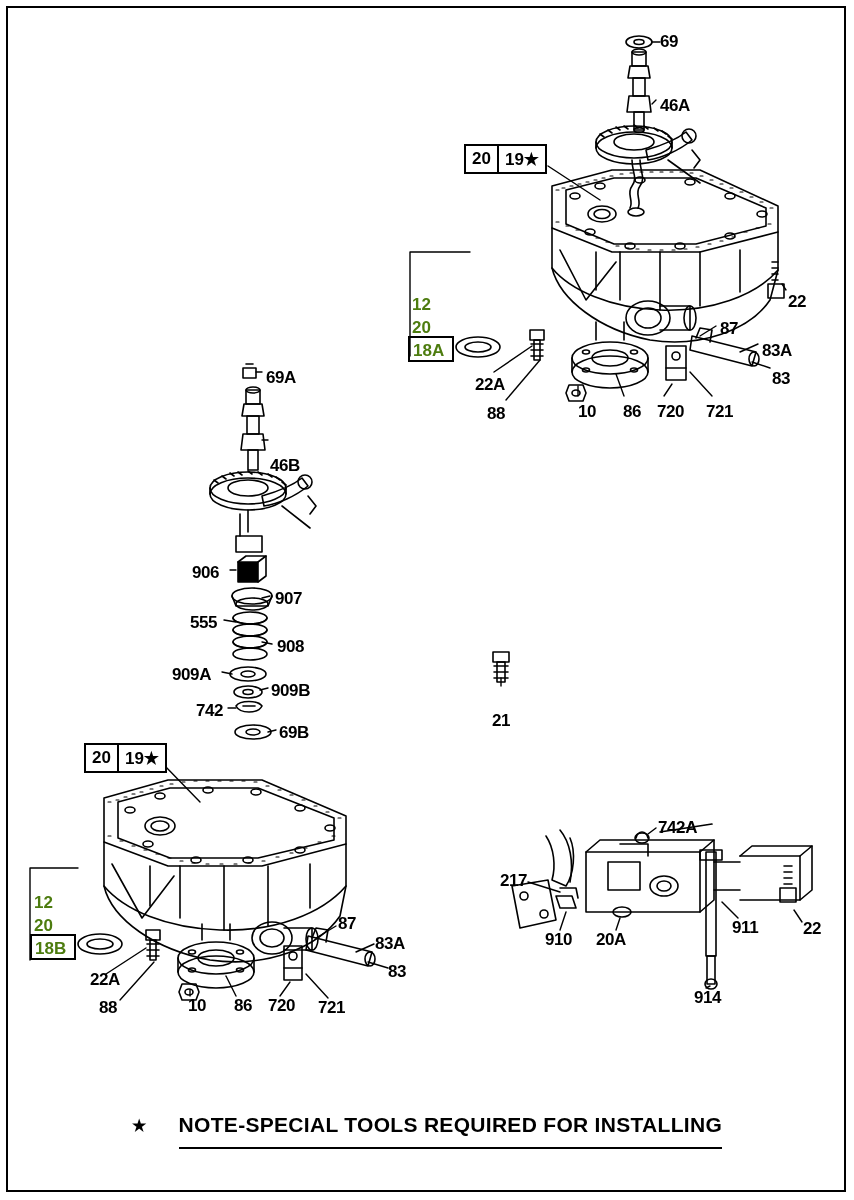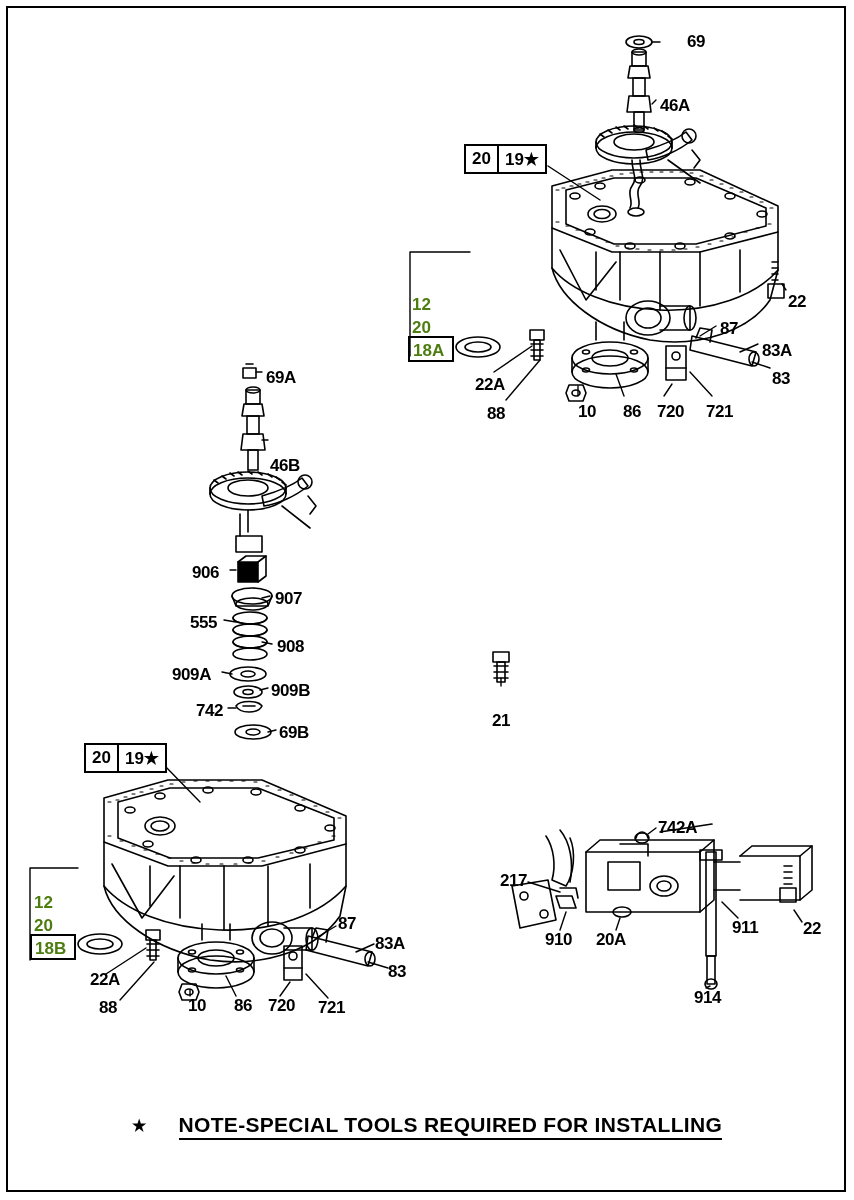--- a/index.html
+++ b/index.html
@@ -84,21 +84,21 @@
     width: 100%;
     text-align: center;
     font-family: "Liberation Sans", sans-serif;
     font-weight: bold;
     font-size: 21px;
     letter-spacing: 0.3px;
     color: #000;
   }
   .note .underlined {
     border-bottom: 2px solid #000;
-    padding-bottom: 2px;
+    padding-bottom: 11px;
     margin-left: 32px;
   }
   .note-line1 { top: 1113px; }
   .note-line2 { top: 1148px; }
   .star {
     font-size: 16px;
     vertical-align: 1px;
   }
 </style>
 </head>
@@ -483,21 +483,21 @@
       <ellipse cx="100" cy="944" rx="22" ry="10"></ellipse>
       <ellipse cx="100" cy="944" rx="13" ry="5"></ellipse>
     </g>
   </svg>
 
   <div class="stacklabel" style="left:34px; top:893px;">12</div>
   <div class="stacklabel" style="left:34px; top:916px;">20</div>
   <div class="stackbox" style="left:30px; top:934px; width:46px; height:26px;"></div>
   <div class="stacklabel" style="left:35px; top:939px;">18B</div>
 
-  <div class="callout" style="left:660px; top:33px;margin-left:27px;">69</div>
+  <div class="callout" style="left:660px; top:33px;">69</div>
   <div class="callout" style="left:660px; top:97px;">46A</div>
   <div class="callout" style="left:788px; top:293px;">22</div>
   <div class="callout" style="left:720px; top:320px;">87</div>
   <div class="callout" style="left:762px; top:342px;">83A</div>
   <div class="callout" style="left:772px; top:370px;">83</div>
   <div class="callout" style="left:475px; top:376px;">22A</div>
   <div class="callout" style="left:487px; top:405px;">88</div>
   <div class="callout" style="left:578px; top:403px;">10</div>
   <div class="callout" style="left:623px; top:403px;">86</div>
   <div class="callout" style="left:657px; top:403px;">720</div>

